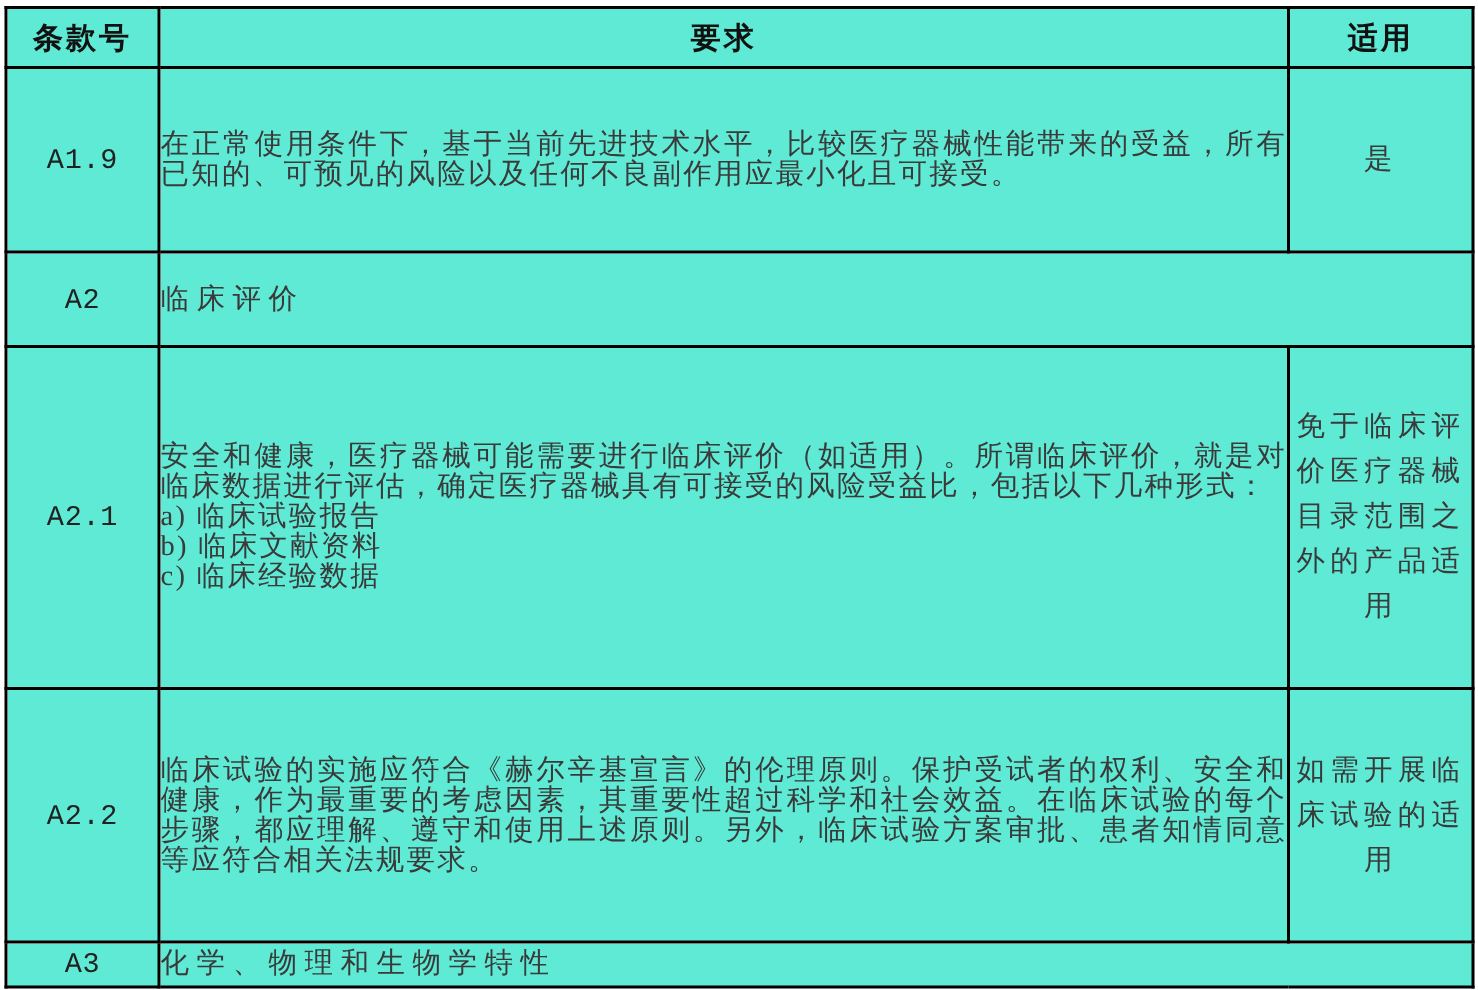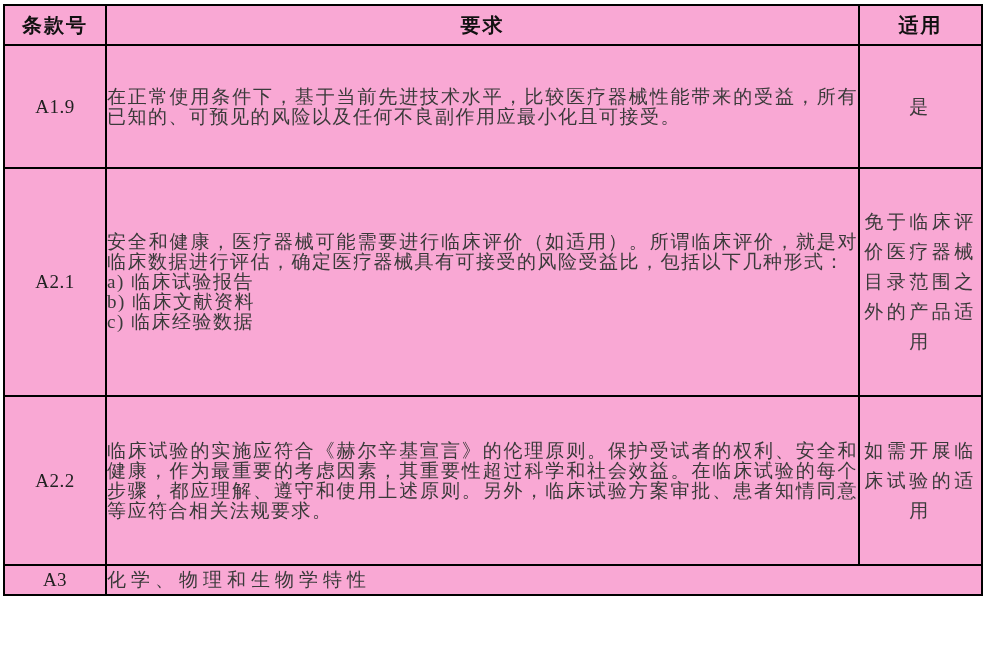--- a/index.html
+++ b/index.html
@@ -28,41 +28,41 @@
   table.req-table col.c-clause { width: 102px; }
   table.req-table col.c-req    { width: 753px; }
   table.req-table col.c-app    { width: 123px; }
 
   table.req-table th,
   table.req-table td {
     border: 2px solid #000000;
     padding: 0;
     overflow: hidden;
     vertical-align: middle;
-    background: #f9a8d4;
+    background: #5eead4;
   }
 
   tr.h-header { height: 40px; }
   tr.h-a19    { height: 123px; }
   tr.h-a2     { height: 63px; }
   tr.h-a21    { height: 228px; }
   tr.h-a22    { height: 169px; }
   tr.h-a3     { height: 30px; }
 
   th.hdr {
     font-family: "Liberation Sans", "DejaVu Sans", sans-serif;
     font-weight: 600;
     font-size: 20px;
     color: #111111;
     text-align: center;
     letter-spacing: 2px;
   }
 
   td.clause {
-    font-family: Liberation Serif, serif;
+    font-family: Liberation Mono, monospace;
     font-size: 19px;
     color: #222222;
     text-align: center;
     letter-spacing: 0.5px;
   }
 
   td.req {
     font-size: 19px;
     line-height: 20px;
     color: #3a3a3a;
@@ -102,20 +102,24 @@
         <th class="hdr">要求</th>
         <th class="hdr">适用</th>
       </tr>
     </thead>
     <tbody>
       <tr class="h-a19">
         <td class="clause">A1.9</td>
         <td class="req">在正常使用条件下，基于当前先进技术水平，比较医疗器械性能带来的受益，所有已知的、可预见的风险以及任何不良副作用应最小化且可接受。</td>
         <td class="app">是</td>
       </tr>
+      <tr class="h-a2">
+        <td class="clause">A2</td>
+        <td class="req section" colspan="2">临床评价</td>
+      </tr>
       <tr class="h-a21">
         <td class="clause">A2.1</td>
         <td class="req">安全和健康，医疗器械可能需要进行临床评价（如适用）。所谓临床评价，就是对临床数据进行评估，确定医疗器械具有可接受的风险受益比，包括以下几种形式：
 a) 临床试验报告
 b) 临床文献资料
 c) 临床经验数据</td>
         <td class="app">免于临床评价医疗器械目录范围之外的产品适用</td>
       </tr>
       <tr class="h-a22">
         <td class="clause">A2.2</td>

